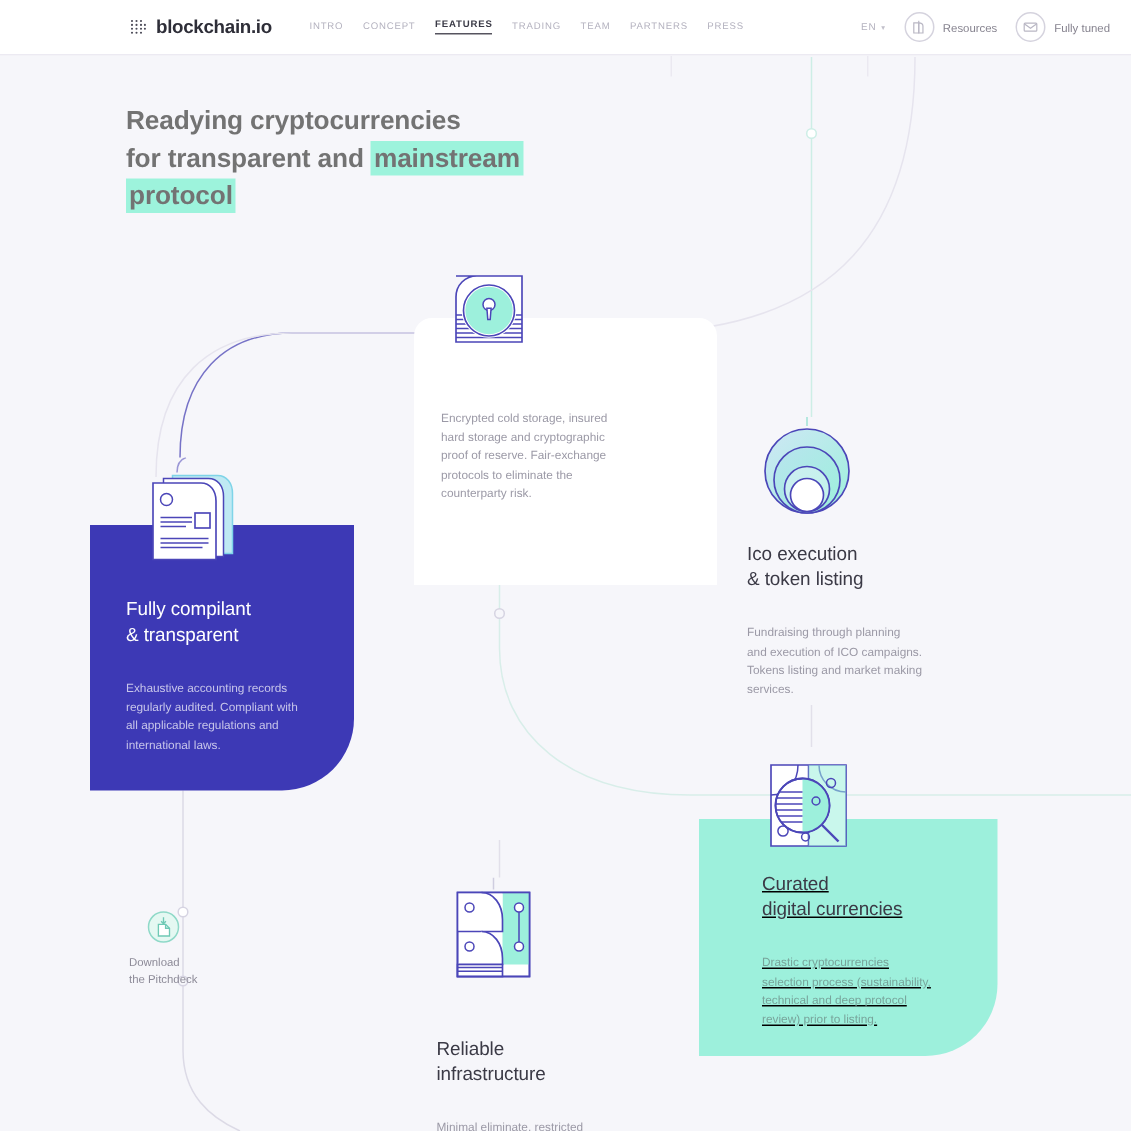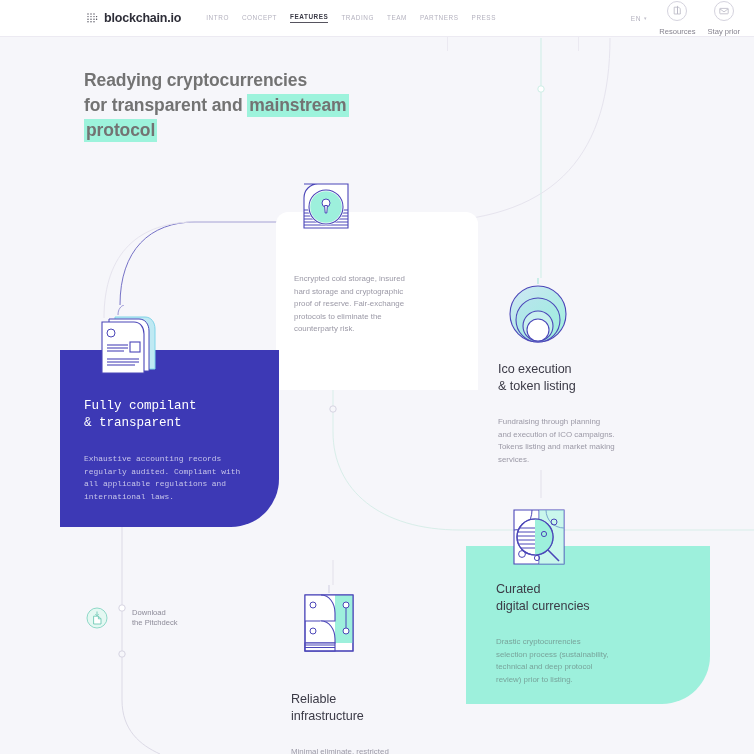--- a/index.html
+++ b/index.html
@@ -90,21 +90,20 @@
     gap: 3px;
     cursor: pointer;
   }
   .chev { font-size: 5px; color: #c2c0cb; }
 
   .nav-icon-item {
     display: flex;
     align-items: center;
     gap: 6px;
     cursor: pointer;
-    flex-direction: column;
   }
   .nav-icon-item .lbl {
     font-size: 7.6px;
     color: #86838f;
     white-space: nowrap;
   }
   .circ-icon {
     width: 20px; height: 20px;
     border-radius: 50%;
     border: 1px solid #d5d3de;
@@ -180,46 +179,46 @@
     height: 178px;
     background: #ffffff;
     border-radius: 12px 12px 0 0;
     padding: 40px 22px 0 18px;
   }
 
   
   #card-compliant {
     left: 60px;
     top: 350px;
-    width: 219px;
+    width: 176px;
     height: 177px;
     background: #3d39b5;
     border-radius: 0 0 48px 0;
     padding: 48px 26px 0 24px;
-    font-family: Liberation Mono, monospace;
   }
   #card-compliant .card-title { color: #ffffff; }
   #card-compliant .card-body { color: #c7c5ea; }
 
   
   #card-ico {
     left: 498px;
     top: 361px;
     width: 190px;
   }
 
   
   #card-curated {
     left: 466px;
     top: 546px;
-    width: 244px;
+    width: 199px;
     height: 158px;
     background: #9df0dc;
     border-radius: 0 0 48px 0;
-    padding: 35px 26px 0 30px;
+    padding: 35px 26px 0 42px;
+    text-decoration: underline;
   }
   #card-curated .card-body { color: #78a49b; }
 
   
   #card-reliable {
     left: 291px;
     top: 691px;
     width: 190px;
   }
 
@@ -235,22 +234,23 @@
   #icon-server    { left: 291px; top: 585px; }
 
   
   #pitchdeck {
     position: absolute;
     left: 86px;
     top: 607px;
     z-index: 30;
     display: flex;
     align-items: center;
-    gap: 24px;
+    gap: 8px;
     cursor: pointer;
+    flex-direction: column;
   }
   #pitchdeck .pd-text {
     font-size: 7.6px;
     line-height: 10.5px;
     color: #8d8b98;
     white-space: pre-line;
   }
 </style>
 </head>
 <body>
@@ -331,21 +331,21 @@
         <span class="lbl">Resources</span>
       </div>
 
       <div class="nav-icon-item">
         <span class="circ-icon">
           <svg width="12" height="12" viewBox="0 0 12 12">
             <rect x="1.8" y="3.4" width="8.4" height="5.4" rx="0.6" fill="none" stroke="#b9b7c4" stroke-width="0.8"></rect>
             <path d="M1.8,3.8 L6,6.9 L10.2,3.8" fill="none" stroke="#b9b7c4" stroke-width="0.8"></path>
           </svg>
         </span>
-        <span class="lbl">Stay prior</span>
+        <span class="lbl">Fully tuned</span>
       </div>
 
     </div>
   </div>
 
   <div class="hdr-divider" style="left:447px;"></div>
   <div class="hdr-divider" style="left:578px;"></div>
 
   <h1 class="headline">
     <span>Readying cryptocurrencies</span><br>

